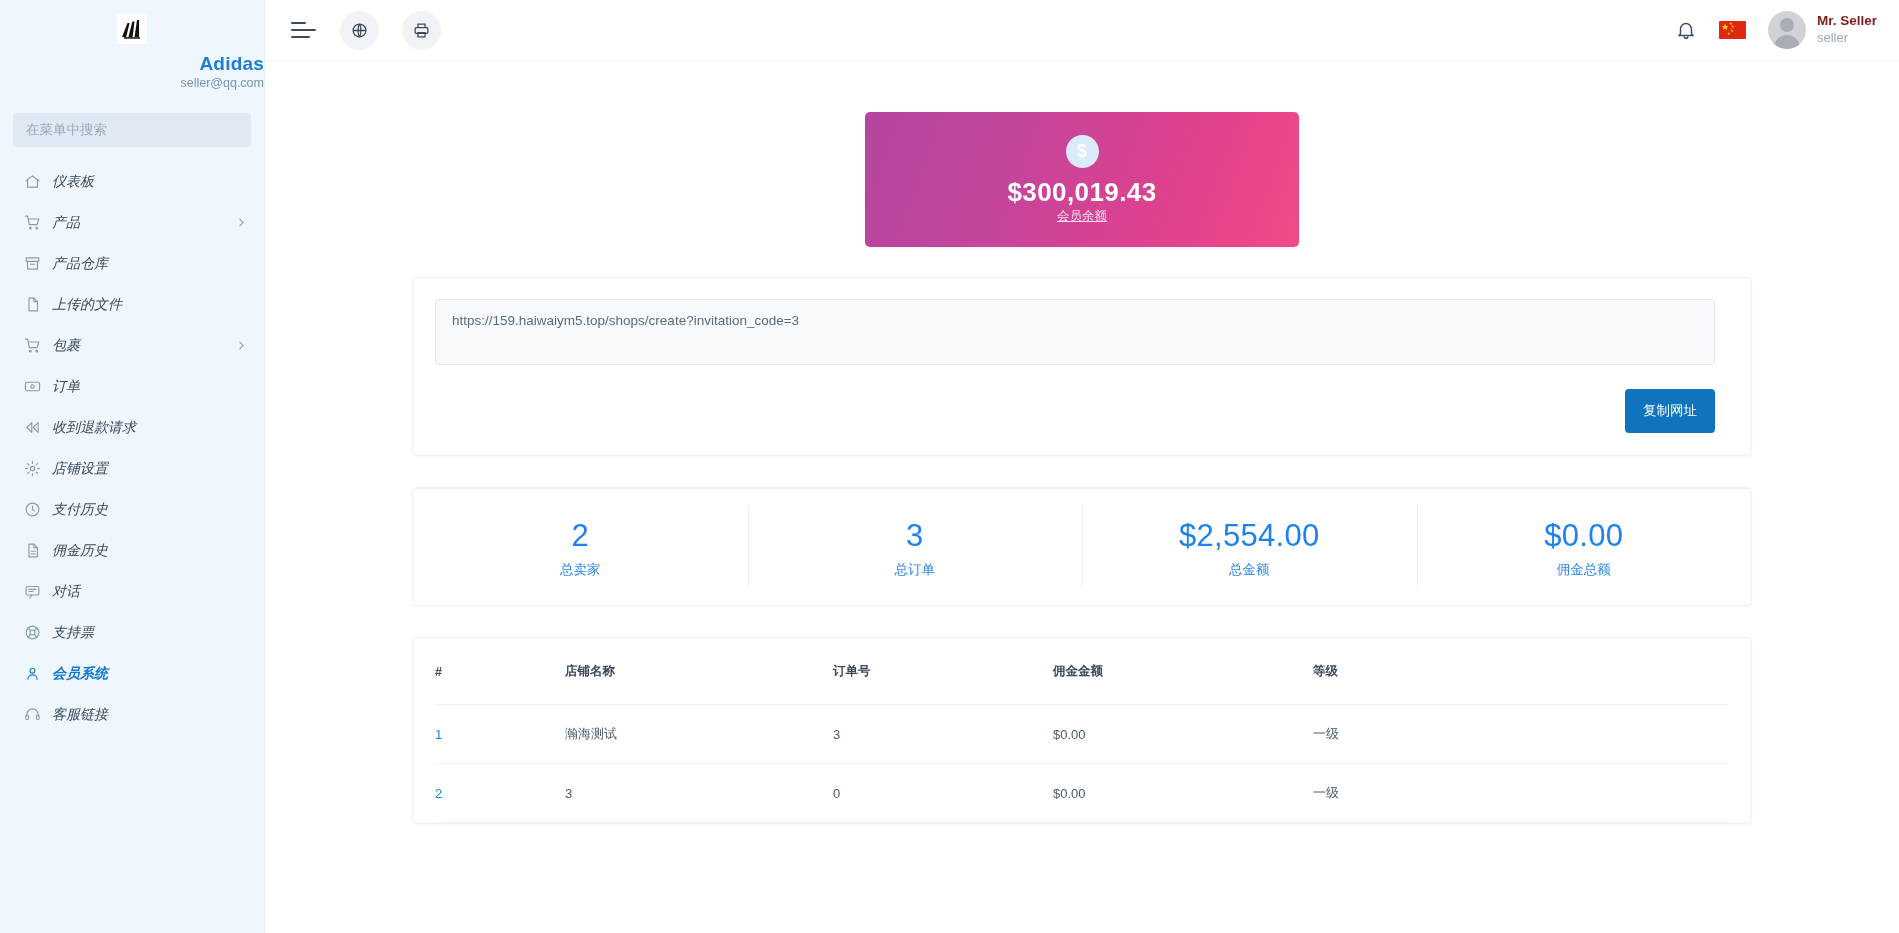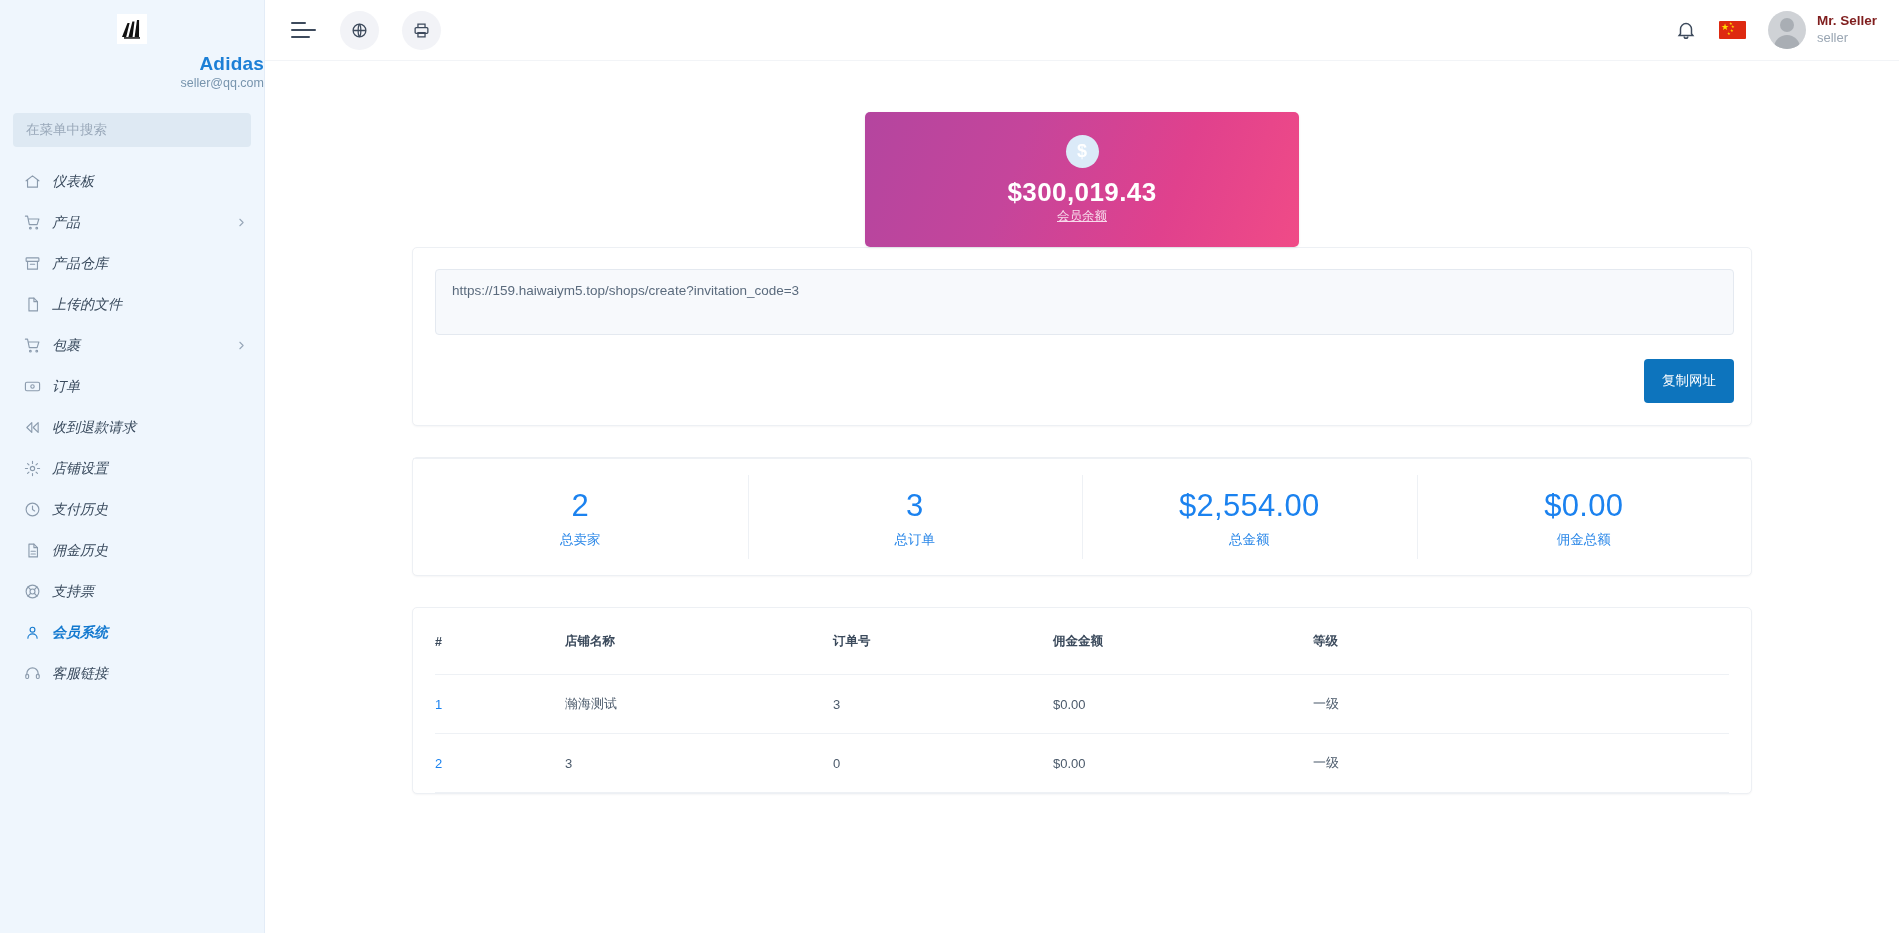--- a/index.html
+++ b/index.html
@@ -146,21 +146,21 @@
   }
   .balance-label { font-size: 12.5px; color: #f7dcec; text-decoration: underline; }
 
   
   .card {
     background: #ffffff;
     border: 1px solid #edf0f4;
     border-radius: 5px;
     box-shadow: 0 1px 2px rgba(16,24,40,.04);
   }
-  .invite-card { padding: 21px 17px 22px 22px; }
+  .invite-card { margin-top: 30px; padding: 21px 36px 22px 22px; }
   .invite-input {
     width: 100%; height: 66px;
     background: #f7f9fc;
     border: 1px solid #e4e9f0;
     border-radius: 4px;
     padding: 13px 16px;
     font-size: 13.5px; color: #5b6b7d;
     font-family: "Liberation Sans", sans-serif;
     resize: none; outline: none;
   }
@@ -350,20 +350,30 @@
         </div>
         <div class="nav-item">
           <span class="nav-ico">
             <svg width="17" height="17" viewBox="0 0 24 24" fill="none" stroke="currentColor" stroke-width="1.6" stroke-linecap="round" stroke-linejoin="round">
               <path d="M7 3h7l5 5v13H7z"></path>
               <path d="M14 3v5h5"></path>
               <path d="M10 13h6M10 17h6"></path>
             </svg>
           </span>
           <span class="nav-label">佣金历史</span>
+        </div>
+        <div class="nav-item">
+          <span class="nav-ico">
+            <svg width="17" height="17" viewBox="0 0 24 24" fill="none" stroke="currentColor" stroke-width="1.6" stroke-linecap="round" stroke-linejoin="round">
+              <rect x="3" y="5" width="18" height="12" rx="2"></rect>
+              <path d="M8 21l3-4"></path>
+              <path d="M7 9h10M7 12h6"></path>
+            </svg>
+          </span>
+          <span class="nav-label">对话</span>
         </div>
         <div class="nav-item">
           <span class="nav-ico">
             <svg width="17" height="17" viewBox="0 0 24 24" fill="none" stroke="currentColor" stroke-width="1.6" stroke-linecap="round" stroke-linejoin="round">
               <circle cx="12" cy="12" r="9"></circle>
               <circle cx="12" cy="12" r="3.5"></circle>
               <path d="M5.6 5.6l3.9 3.9M14.5 14.5l3.9 3.9M18.4 5.6l-3.9 3.9M9.5 14.5l-3.9 3.9"></path>
             </svg>
           </span>
           <span class="nav-label">支持票</span>

